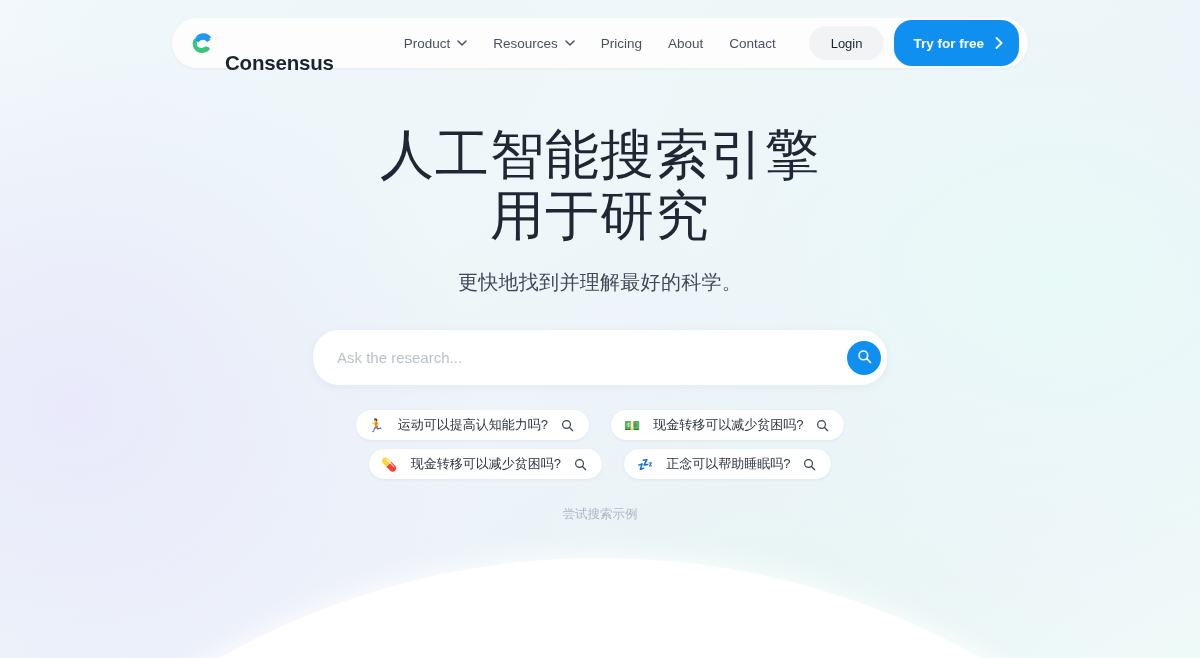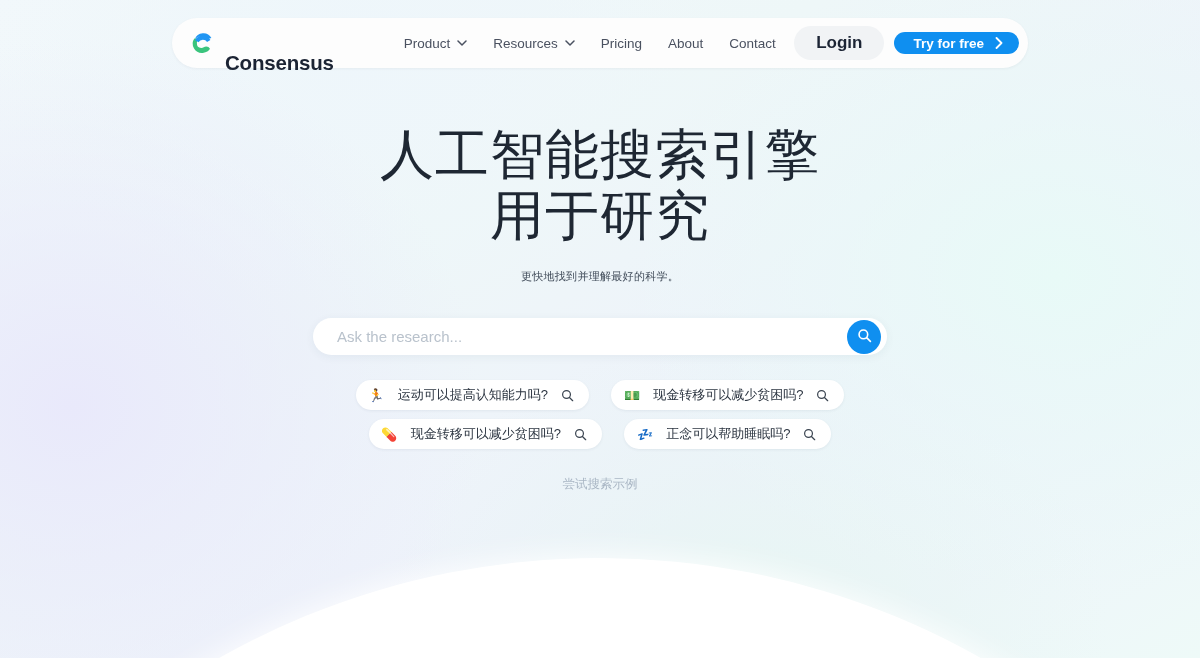--- a/index.html
+++ b/index.html
@@ -112,31 +112,31 @@
     gap: 10px;
   }
 
   .btn-login {
     background: #f1f3f5;
     border: none;
     border-radius: 18px;
     height: 34px;
     padding: 0 22px;
     font-family: inherit;
-    font-size: 17px;
-    font-weight: 700;
+    font-size: 13px;
+    font-weight: 400;
     color: #1c2434;
     cursor: pointer;
   }
 
   .btn-try {
     background: #0f8ff0;
     border: none;
     border-radius: 18px;
-    height: 22px;
+    height: 46px;
     padding: 0 16px 0 19px;
     display: flex;
     align-items: center;
     gap: 11px;
     font-family: inherit;
     font-size: 13.5px;
     font-weight: 700;
     color: #ffffff;
     cursor: pointer;
   }
@@ -162,30 +162,30 @@
     line-height: 1.13;
     font-weight: 400;
     color: #1e2733;
     letter-spacing: 1px;
   }
 
   .headline .line { display: block; }
 
   .subhead {
     margin-top: 23px;
-    font-size: 11px;
+    font-size: 20px;
     color: #3f4a58;
     letter-spacing: 0.3px;
   }
 
   
   .search-wrap {
     margin: 34px auto 0;
     width: 574px;
-    height: 37px;
+    height: 55px;
     background: #ffffff;
     border-radius: 26px;
     display: flex;
     align-items: center;
     padding: 0 6px 0 24px;
     box-shadow: 0 2px 10px rgba(40,60,90,0.06);
   }
 
   .search-input {
     flex: 1;

